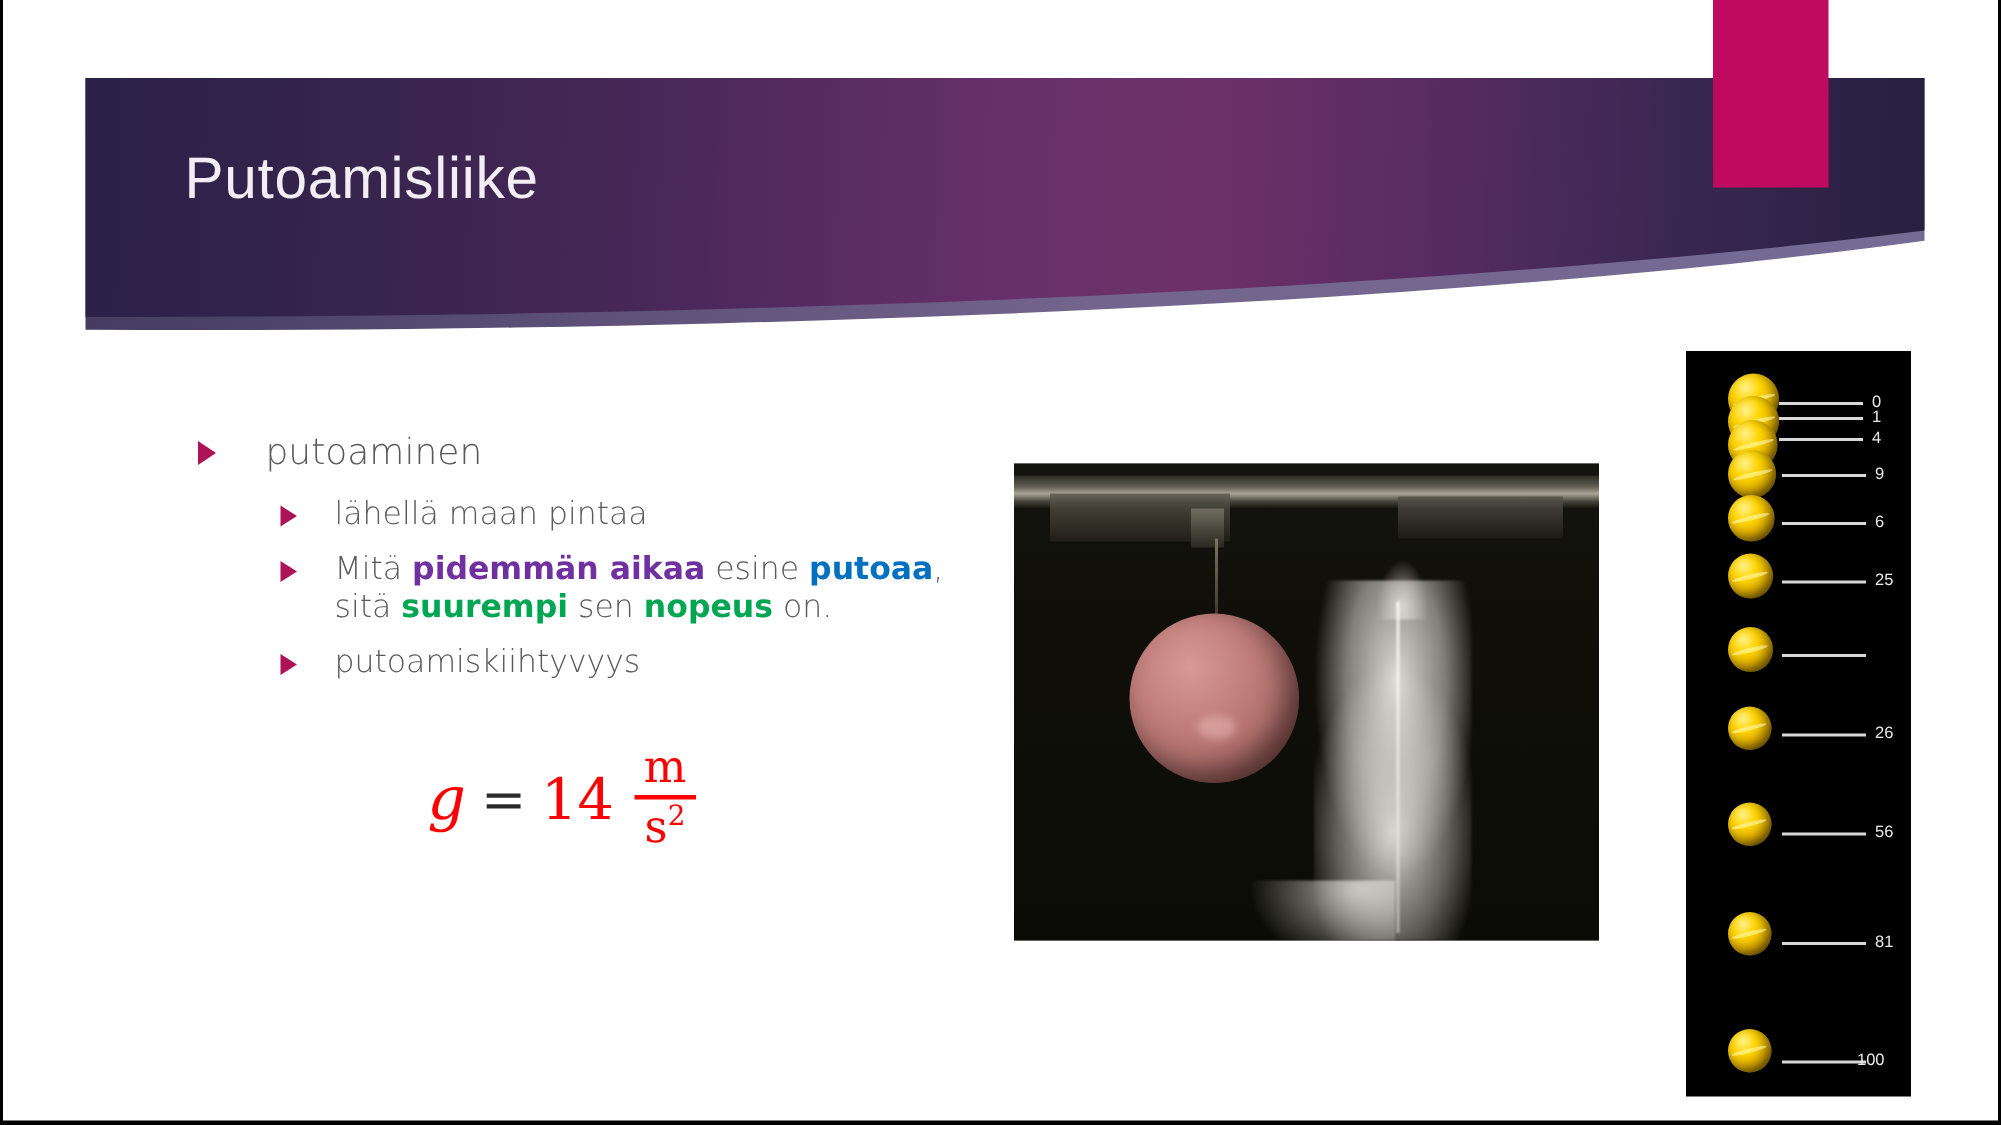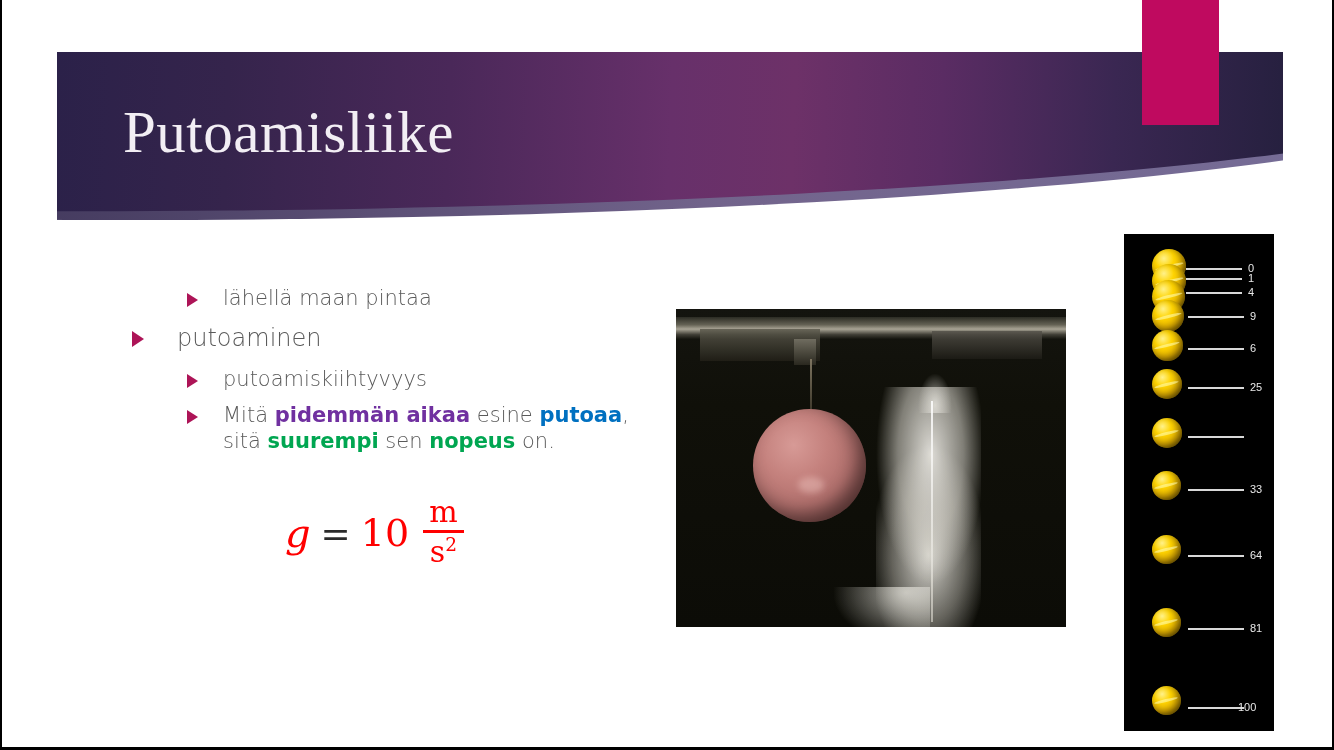--- a/index.html
+++ b/index.html
@@ -57,25 +57,25 @@
         #5a2c63 72%,
         #3a2752 86%,
         #26203f 100%);
     -webkit-clip-path: ellipse(124% 85% at 2% 6%);
     clip-path: ellipse(124% 85% at 2% 6%);
   }
   #banner-title {
     position: absolute;
     left: 66px;
     top: 46px;
-    font-size: 59px;
+    font-size: 39px;
     font-weight: 300;
     letter-spacing: .5px;
     color: #f2eef4;
-    font-family: Liberation Serif, serif;
+    font-family: Liberation Sans, sans-serif;
     white-space: nowrap;
   }
   #accent-rect {
     position: absolute;
     left: 1140px;
     top: 0px;
     width: 77px;
     height: 125px;
   }
 
@@ -283,46 +283,46 @@
   <div id="banner-wrap">
     <div id="banner-lightband"></div>
     <div id="banner-main"></div>
     <div id="banner-title">Putoamisliike</div>
   </div>
 
   <div id="accent-rect" style="background: rgb(191, 10, 95);"></div>
 
   <div id="bullets">
 
+    <div class="bullet-row lvl1">
+      <span class="tri"></span>
+      <span class="btext">putoaminen</span>
+    </div>
+
     <div class="bullet-row lvl2">
       <span class="tri"></span>
       <span class="btext">lähellä maan pintaa</span>
     </div>
 
-    <div class="bullet-row lvl1">
+    <div class="bullet-row lvl2">
       <span class="tri"></span>
-      <span class="btext">putoaminen</span>
+      <span class="btext" id="rich-bullet"><span>Mitä </span><span class="em-purple">pidemmän aikaa</span><span> esine </span><span class="em-blue">putoaa</span><span>, sitä </span><span class="em-green">suurempi</span><span> sen </span><span class="em-green">nopeus</span><span> on.</span></span>
     </div>
 
     <div class="bullet-row lvl2">
       <span class="tri"></span>
       <span class="btext">putoamiskiihtyvyys</span>
     </div>
 
-    <div class="bullet-row lvl2">
-      <span class="tri"></span>
-      <span class="btext" id="rich-bullet"><span>Mitä </span><span class="em-purple">pidemmän aikaa</span><span> esine </span><span class="em-blue">putoaa</span><span>, sitä </span><span class="em-green">suurempi</span><span> sen </span><span class="em-green">nopeus</span><span> on.</span></span>
-    </div>
-
   </div>
 
   <div id="formula">
     <span class="gsym">g</span>
     <span class="eq">=</span>
-    <span class="num">10</span>
+    <span class="num">14</span>
     <span class="frac">
       <span class="nume">m</span>
       <span class="bar"></span>
       <span class="deno"><span>s</span><sup>2</sup></span>
     </span>
   </div>
 
   <div id="photo">
     <div class="bg"></div>
     <div class="rig"></div>
@@ -355,24 +355,24 @@
       <div class="mline" style="left: 64px; top: 114px; width: 56px;"></div>
       <div class="mlabel" style="left: 126px; top: 109px;">6</div>
       <div class="sball" style="left: 28px; top: 135px; width: 30px; height: 30px;"></div>
       <div class="mline" style="left: 64px; top: 153px; width: 56px;"></div>
       <div class="mlabel" style="left: 126px; top: 148px; text-align: right;">25</div>
       <div class="sball" style="left: 28px; top: 184px; width: 30px; height: 30px;"></div>
       <div class="mline" style="left: 64px; top: 202px; width: 56px;"></div>
       <div class="mlabel" style="left: 126px; top: 197px; margin-left: 39px;">36</div>
       <div class="sball" style="left: 28px; top: 237px; width: 29px; height: 29px;"></div>
       <div class="mline" style="left: 64px; top: 255px; width: 56px;"></div>
-      <div class="mlabel" style="left: 126px; top: 250px;">33</div>
+      <div class="mlabel" style="left: 126px; top: 250px;">26</div>
       <div class="sball" style="left: 28px; top: 301px; width: 29px; height: 29px;"></div>
       <div class="mline" style="left: 64px; top: 321px; width: 56px;"></div>
-      <div class="mlabel" style="left: 126px; top: 316px;">64</div>
+      <div class="mlabel" style="left: 126px; top: 316px;">56</div>
       <div class="sball" style="left: 28px; top: 374px; width: 29px; height: 29px;"></div>
       <div class="mline" style="left: 64px; top: 394px; width: 56px;"></div>
       <div class="mlabel" style="left: 126px; top: 389px;">81</div>
       <div class="sball" style="left: 28px; top: 452px; width: 29px; height: 29px;"></div>
       <div class="mline" style="left: 64px; top: 473px; width: 56px;"></div>
       <div class="mlabel" style="left: 114px; top: 468px;">100</div>
     </div>
 
 </div>
 

